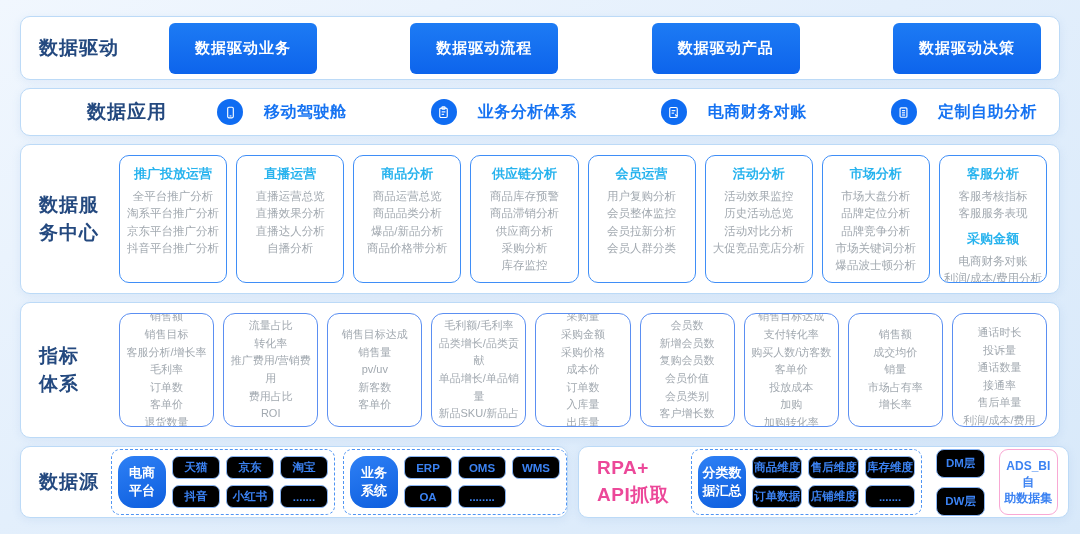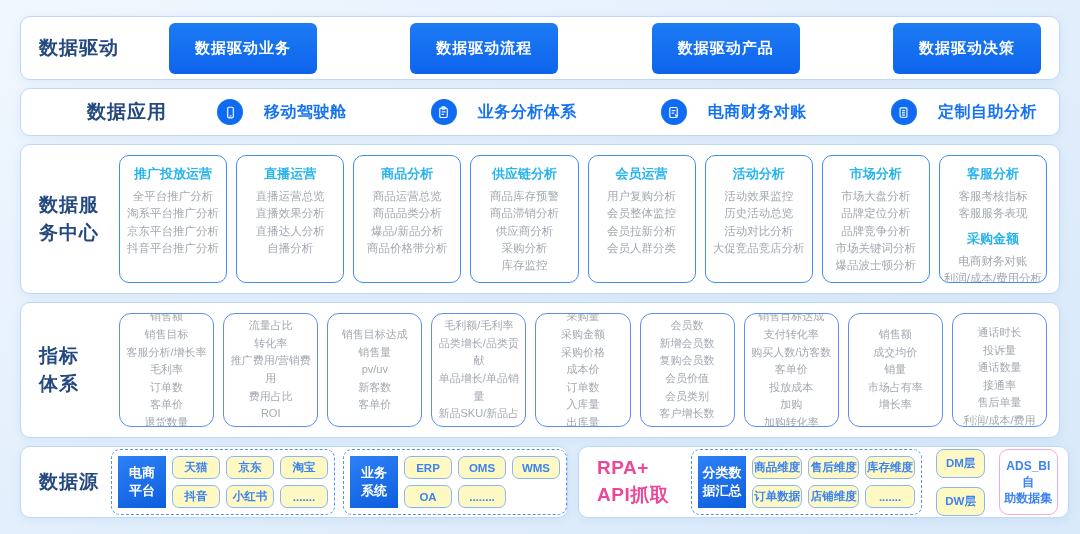--- a/index.html
+++ b/index.html
@@ -65,28 +65,28 @@
   .src-box { display:flex; align-items:center; padding:0 10px 0 18px; gap:10px; }
   .src-left { width:548px; }
   .src-right { flex:1; }
   .src-left .row-label { width:62px; flex:0 0 62px; }
   .rpa-label { width:84px; flex:0 0 84px; color:#ec4899; font-size:19px; font-weight:700; white-space:pre-line; line-height:1.4; letter-spacing:.5px; }
   .dashed {
     border:1.5px dashed #4f94f3; border-radius:9px; padding:6px;
     display:flex; gap:6px; align-items:stretch;
   }
   .tile {
-    width:48px; flex:0 0 48px; border-radius:0; padding:2px;
+    width:48px; flex:0 0 48px; border-radius:16px; padding:2px;
     background:linear-gradient(160deg,#2e80f5,#0d5ede); color:#fff;
     font-size:13px; font-weight:600; line-height:1.35; white-space:pre-line;
     display:flex; align-items:center; justify-content:center; text-align:center;
   }
   .chips { display:grid; grid-template-columns:repeat(3,1fr); gap:6px; }
   .chip {
-    border:1px solid #8ab6f5; border-radius:7px; background:#fef9c3; color:#3b82f2;
+    border:1px solid #8ab6f5; border-radius:7px; background:#000000; color:#3b82f2;
     font-size:11.5px; font-weight:600; min-width:48px; padding:3px 7px;
     display:flex; align-items:center; justify-content:center; text-align:center; white-space:nowrap;
   }
   .layer-col { display:flex; flex-direction:column; justify-content:center; gap:9px; margin-left:4px; }
   .layer-col .chip { padding:6px 8px; border-radius:8px; }
   .chip-dataset {
     border:1px solid #f9a8d4; border-radius:9px; background:#fff; color:#3b82f2;
     font-size:12px; font-weight:600; width:66px; margin-left:4px; align-self:center;
     padding:8px 4px; text-align:center; line-height:1.35; white-space:pre-line;
   }

